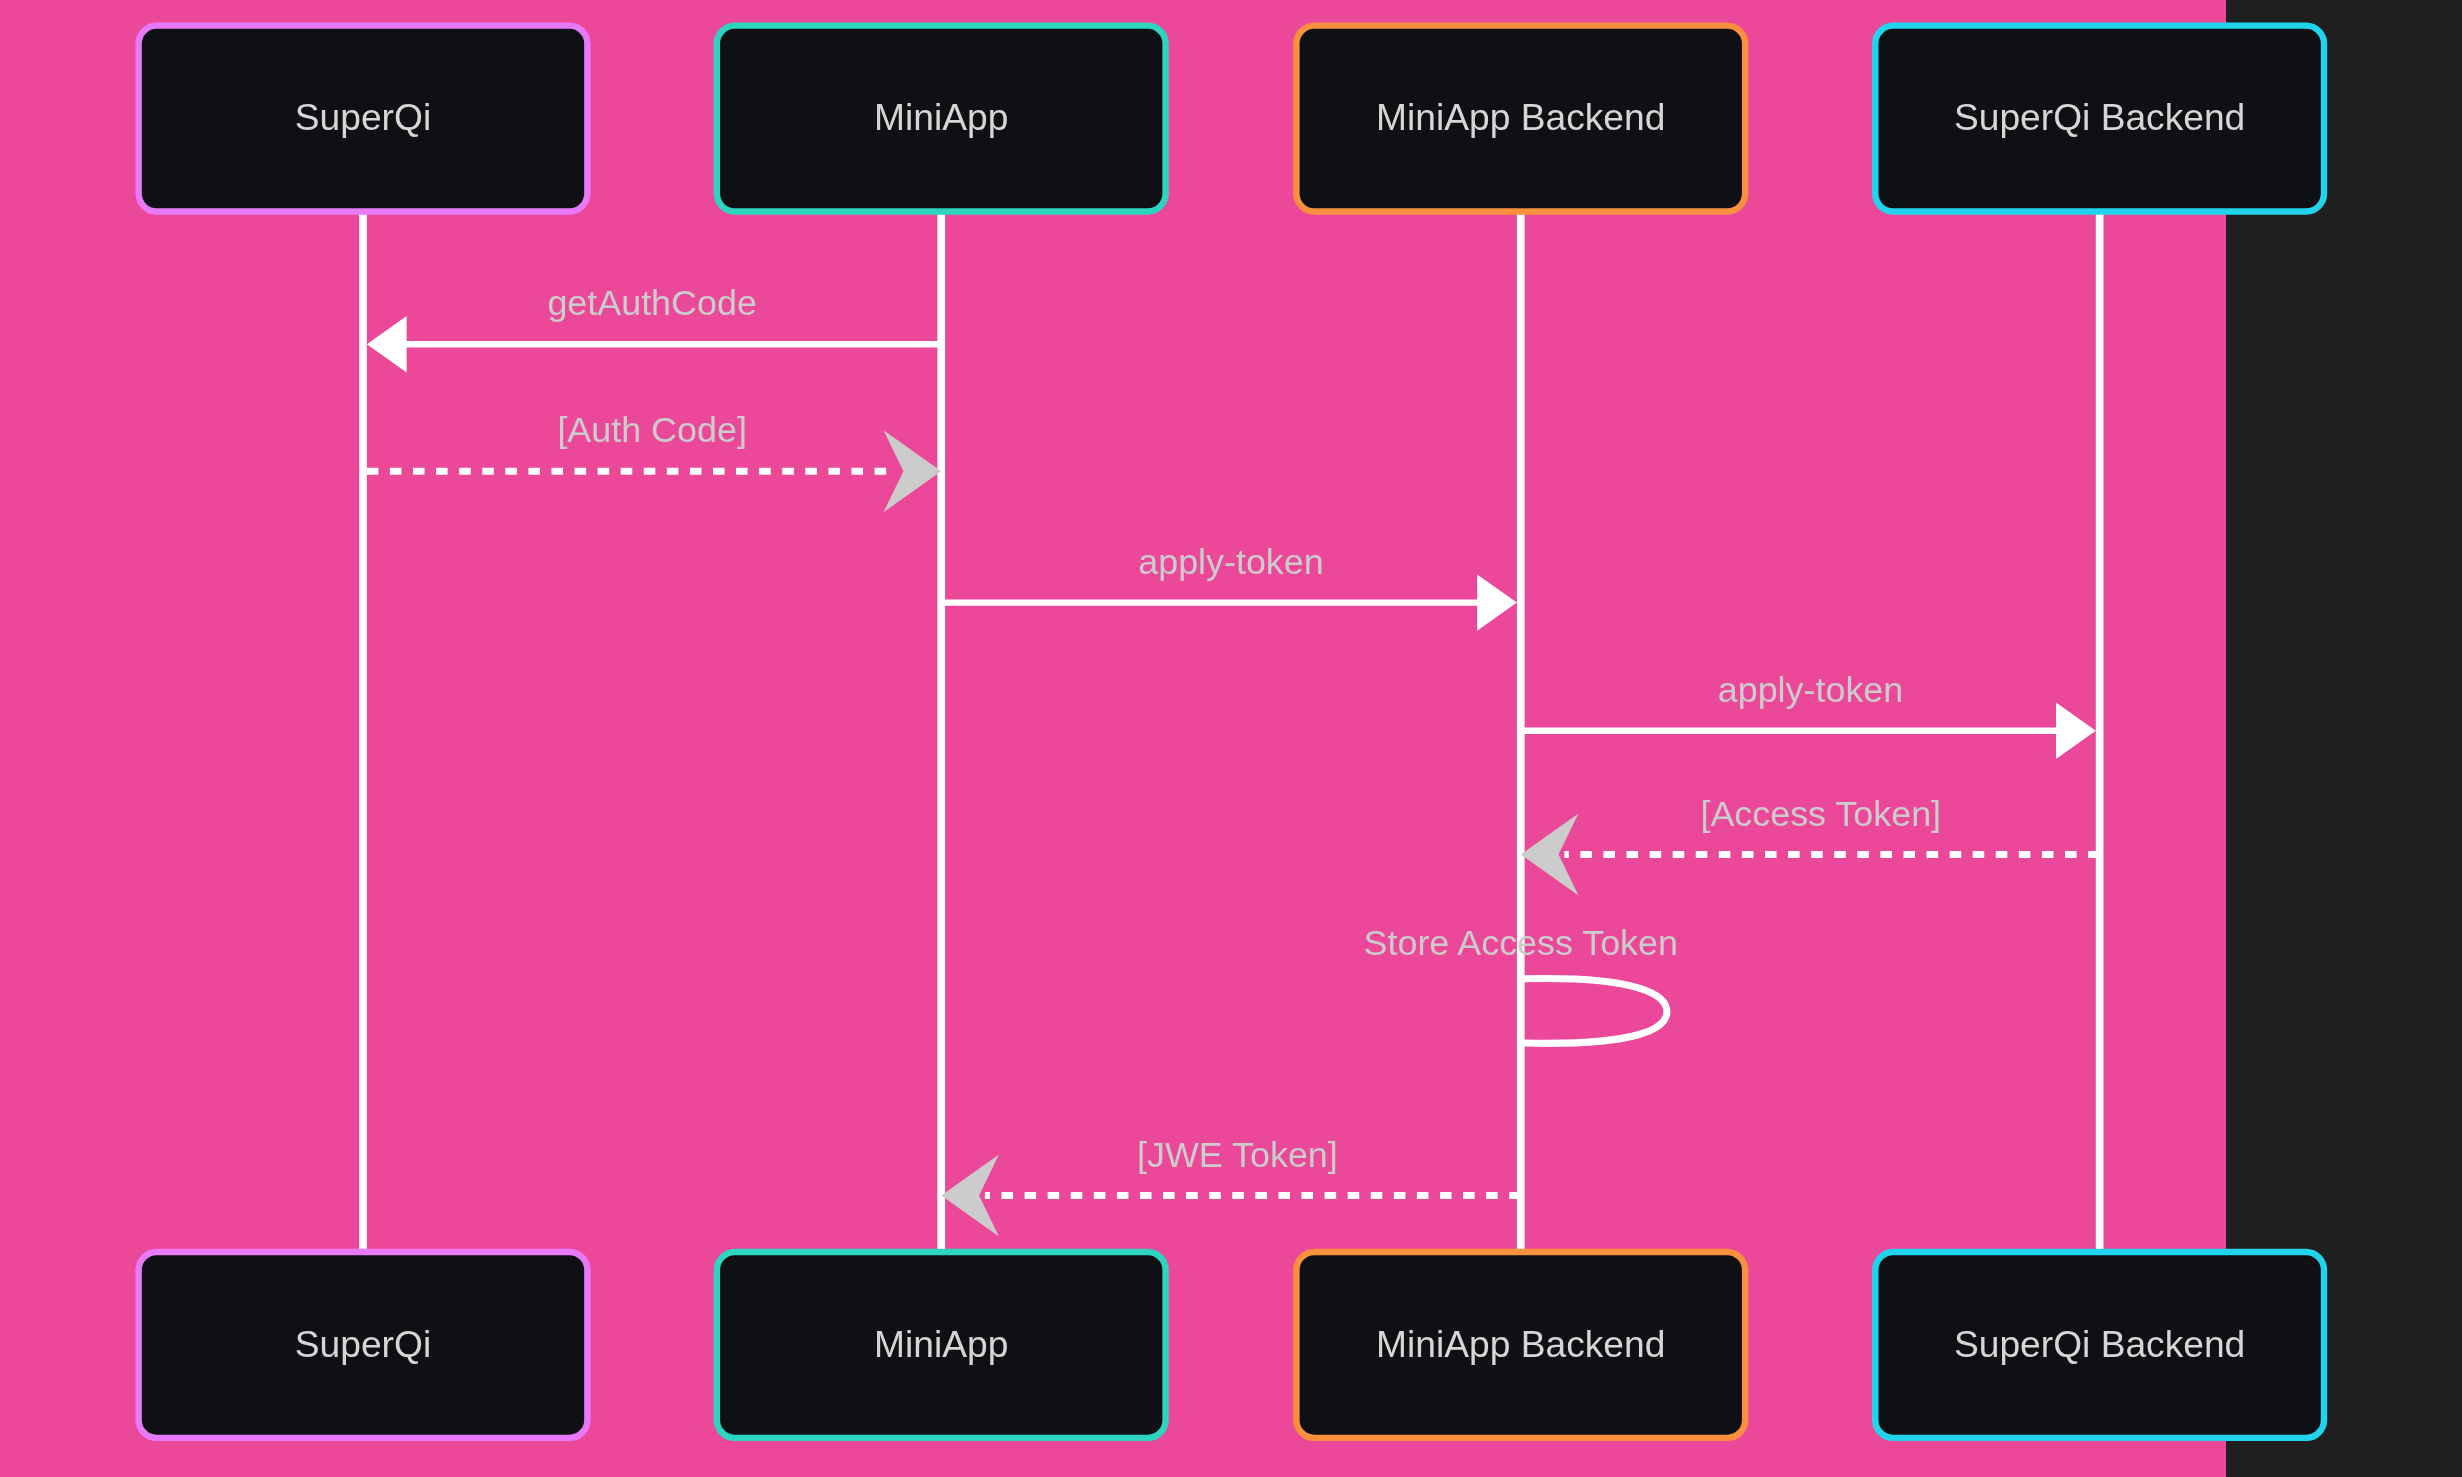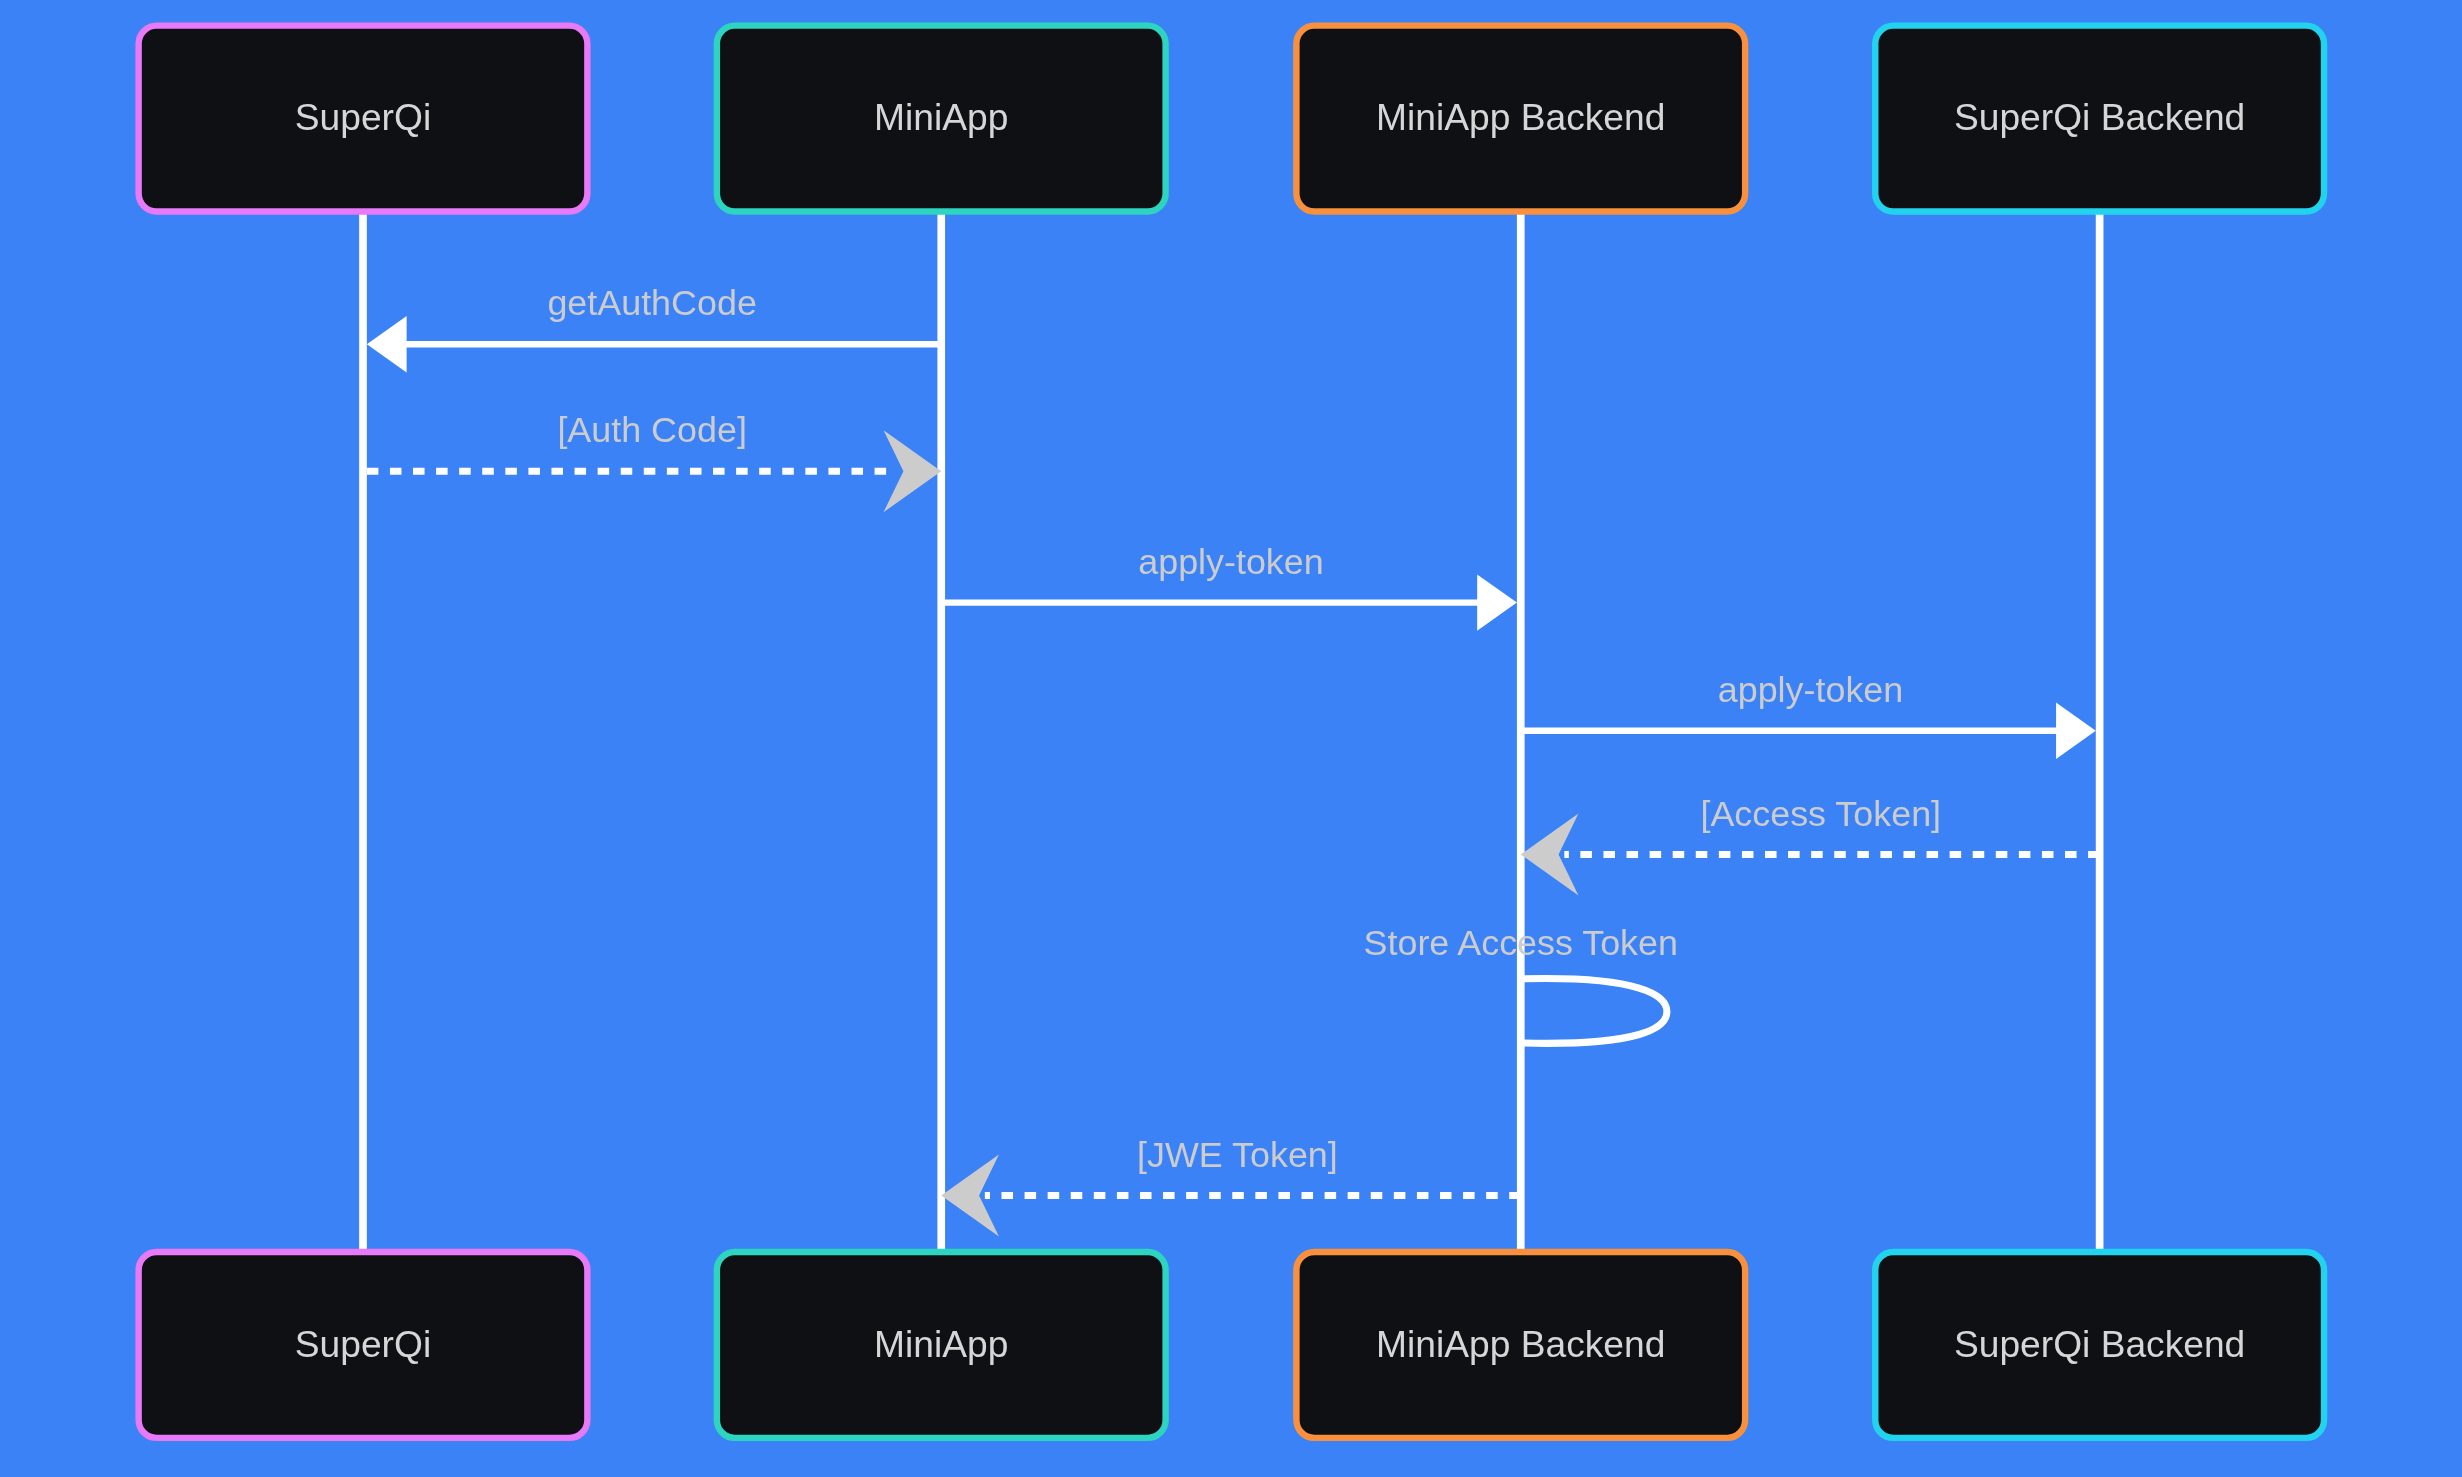--- a/index.html
+++ b/index.html
@@ -9,23 +9,23 @@
     background: #1f1f1f;
   }
   body {
     width: 2462px;
     height: 1477px;
     overflow: hidden;
     font-family: "Liberation Sans", "DejaVu Sans", sans-serif;
   }
   #diagram-root {
     position: relative;
-    width: 2462px;
+    width: 2226px;
     height: 1477px;
-    background: #3b82f6;
+    background: #ec4899;
     text-align: center;
   }
   svg#seq-svg {
     display: block;
     width: 2462px;
     height: 1477px;
   }
   .actor-box-rect {
     fill: #0f1014;
     stroke-width: 10;

